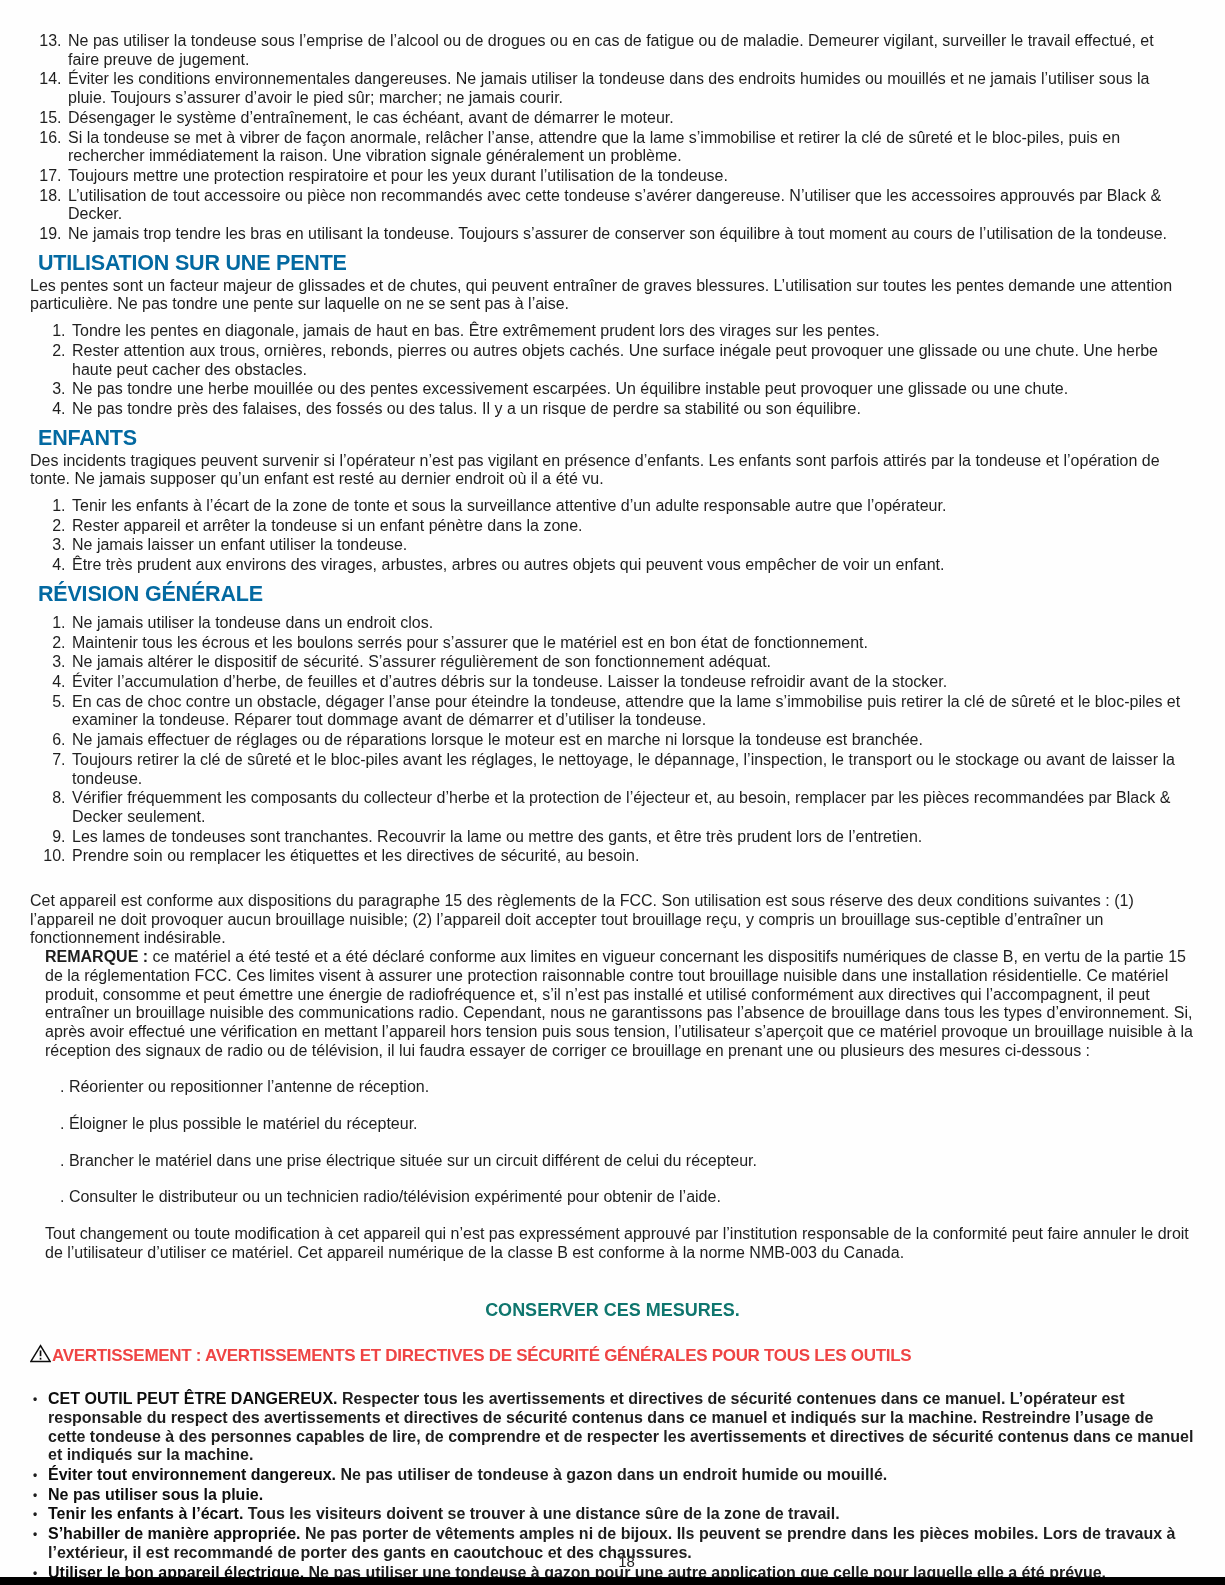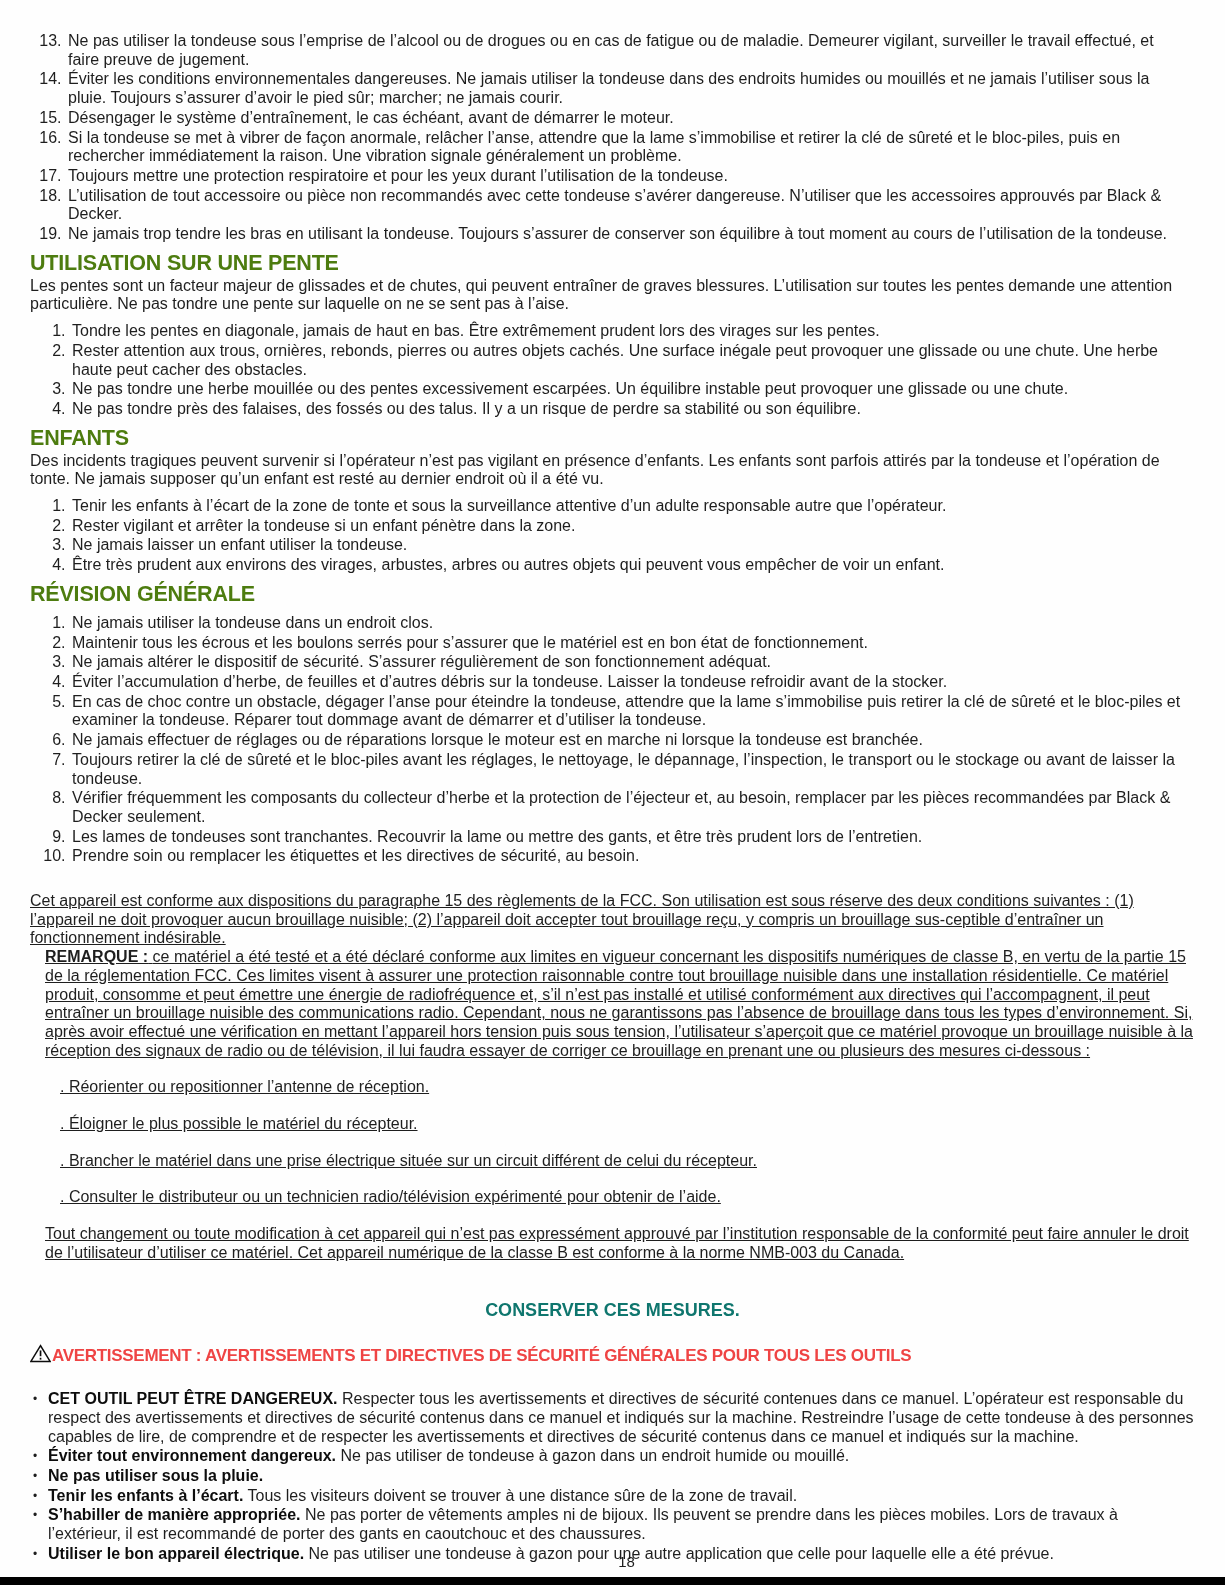--- a/index.html
+++ b/index.html
@@ -17,28 +17,28 @@
   .content { padding: 24px 30px 0 30px; }
 
   
   ol.numlist { margin: 8px; padding: 0 0 0 28px; }
   ol.numlist.single { padding-left: 32px; }
   ol.numlist li { margin: 0 0 1px 0; padding-left: 2px; }
 
   h2.sec {
     font-size: 21.5px;
     line-height: 23px;
-    margin: 4px 0 2px 0;
+    margin: 4px 0 2px 8px;
     font-weight: bold;
-    color: #4d7c0f;
+    color: #0369a1;
     letter-spacing: -0.2px;
   }
   p.intro { margin: 0; }
 
-  .fcc { margin-top: 26px; text-decoration: underline; }
+  .fcc { margin-top: 26px; }
   .fcc p { margin: 0; }
   .fcc .indent { margin-left: 15px; }
   ul.measures { list-style: none; margin: 0 0 0 12px; padding: 0; }
   ul.measures li { margin: 18px; }
 
   .conserver {
     text-align: center;
     font-weight: bold;
     font-size: 18px;
     margin: 38px 0 0 0;
@@ -49,21 +49,21 @@
     font-size: 17px;
     line-height: 25px;
     margin: 24px 0 22px 0;
     white-space: nowrap;
     color: #ef4444;
     letter-spacing: -0.3px;
   }
   .warn-heading svg { vertical-align: -2px; margin-right: 1px; }
 
   ul.bullets { list-style: none; margin: 0; padding: 0 0 0 2px; }
-  ul.bullets li { position: relative; padding-left: 16px; margin: 0 0 1px 0; }
+  ul.bullets li { position: relative; padding-left: 16px; margin: 0 0 1px 0; font-weight: bold; }
   ul.bullets li::before {
     content: "\2022";
     position: absolute;
     left: 1px;
     top: 0;
     font-size: 12px;
   }
   ul.bullets b { color: #0d0d0d; }
 
   .page-number {
@@ -105,21 +105,21 @@
         <li>Tondre les pentes en diagonale, jamais de haut en bas. Être extrêmement prudent lors des virages sur les pentes.</li>
         <li>Rester attention aux trous, ornières, rebonds, pierres ou autres objets cachés. Une surface inégale peut provoquer une glissade ou une chute. Une herbe haute peut cacher des obstacles.</li>
         <li>Ne pas tondre une herbe mouillée ou des pentes excessivement escarpées. Un équilibre instable peut provoquer une glissade ou une chute.</li>
         <li>Ne pas tondre près des falaises, des fossés ou des talus. Il y a un risque de perdre sa stabilité ou son équilibre.</li>
       </ol>
 
     <h2 class="sec">ENFANTS</h2>
     <p class="intro">Des incidents tragiques peuvent survenir si l’opérateur n’est pas vigilant en présence d’enfants. Les enfants sont parfois attirés par la tondeuse et l’opération de tonte. Ne jamais supposer qu’un enfant est resté au dernier endroit où il a été vu.</p>
     <ol class="numlist single">
         <li>Tenir les enfants à l’écart de la zone de tonte et sous la surveillance attentive d’un adulte responsable autre que l’opérateur.</li>
-        <li>Rester vigilant et arrêter la tondeuse si un enfant pénètre dans la zone.</li>
+        <li>Rester appareil et arrêter la tondeuse si un enfant pénètre dans la zone.</li>
         <li>Ne jamais laisser un enfant utiliser la tondeuse.</li>
         <li>Être très prudent aux environs des virages, arbustes, arbres ou autres objets qui peuvent vous empêcher de voir un enfant.</li>
       </ol>
 
     <h2 class="sec">RÉVISION GÉNÉRALE</h2>
     <ol class="numlist single">
         <li>Ne jamais utiliser la tondeuse dans un endroit clos.</li>
         <li>Maintenir tous les écrous et les boulons serrés pour s’assurer que le matériel est en bon état de fonctionnement.</li>
         <li>Ne jamais altérer le dispositif de sécurité. S’assurer régulièrement de son fonctionnement adéquat.</li>
         <li>Éviter l’accumulation d’herbe, de feuilles et d’autres débris sur la tondeuse. Laisser la tondeuse refroidir avant de la stocker.</li>

